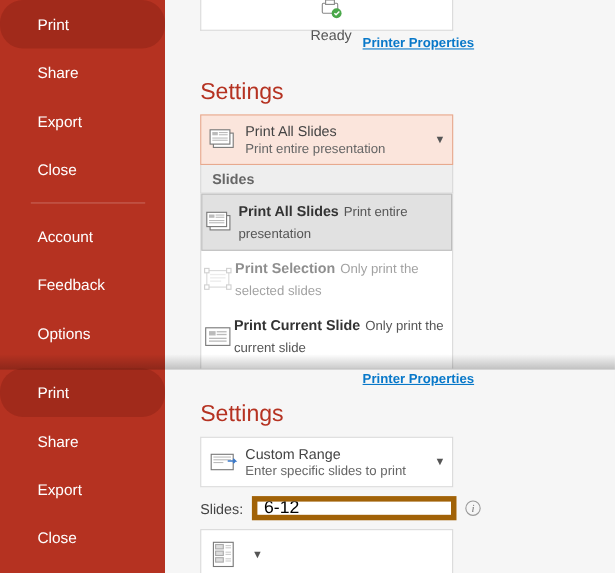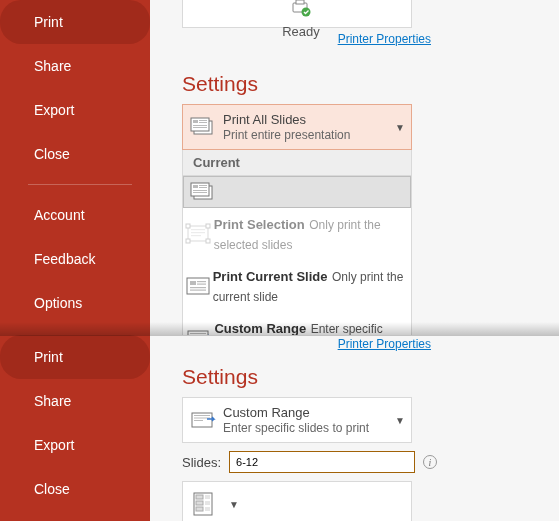--- a/index.html
+++ b/index.html
@@ -14,21 +14,21 @@
   }
   .sidebar { width: 150px; background: #b53221; color: #fff; flex-shrink: 0; }
   .sidebar .item {
     padding: 14px 18px 14px 34px; font-size: 14px; cursor: pointer; border-radius: 21px;
   }
   .sidebar .item.sel { background: #a12a1b; }
   .sidebar .sep { height: 1px; background: rgba(255,255,255,0.25); margin: 8px 18px 8px 28px; }
   .main { flex: 1; background: #fff; padding: 0 0 0 0; position: relative; }
   .main-inner { background: #f6f6f6; min-height: 100%; }
   .printer-props {
-    text-align: right; padding: 4px 128px 8px 0; font-size: 12px;
+    text-align: right; padding: 4px 128px 8px 0; font-size: 12px; font-weight: bold;
   }
   .printer-props a, .link { color: #0878c9; text-decoration: underline; cursor: pointer; }
   .ready-row {
     margin-left: 32px; background: #fff; border: 1px solid #d9d9d9; border-top: none;
     width: 230px; height: 28px; display: flex; align-items: center; gap: 8px; padding-left: 8px;
     font-size: 13px; color: #555; flex-direction: column;
   }
   .ready-row .pbadge {
     width: 20px; height: 16px; position: relative;
   }
@@ -60,21 +60,21 @@
   .menu .opt.disabled { opacity: .55; cursor: default; }
   .menu .opt .icon-slot { width:40px; display:flex; align-items:center; justify-content:center; }
   .menu .opt .texts { line-height:1.25; }
   .menu .opt .t1 { font-size:13px; font-weight:700; color:#333; }
   .menu .opt .t2 { font-size:12px; color:#555; }
   .slides-row {
     display:flex; align-items:center; gap:8px; margin-left:32px; margin-top:8px; width: 255px; justify-content: flex-end;
   }
   .slides-row label { font-size:13px; color:#444; }
   .slides-row input {
-    flex:1; height:22px; border:1px solid #a16207; padding:0 6px; font-size:11px;
+    flex:1; height:22px; border:5px solid #a16207; padding:0 6px; font-size:16px;
     width: 150px;
   }
   .info-icon {
     width:14px; height:14px; border:1px solid #999; border-radius:50%;
     display:inline-flex; align-items:center; justify-content:center;
     font-size:10px; color:#777; font-style:italic; font-family: Georgia, serif;
   }
   
   svg { overflow: visible; }
 </style>
@@ -124,34 +124,38 @@
             <rect x="2" y="10" width="14" height="1" fill="#bbb"></rect>
           </svg>
         </span>
         <span class="texts">
           <span class="t1">Print All Slides</span>
           <span class="t2">Print entire presentation</span>
         </span>
         <span class="chev">▼</span>
       </div>
 
-      <div class="slides-hdr">Current</div>
+      <div class="slides-hdr">Slides</div>
 
       <div class="menu">
         <div class="opt sel">
           <span class="icon-slot">
             <svg width="24" height="20" viewBox="0 0 24 20">
               <rect x="3" y="4" width="18" height="13" fill="#fff" stroke="#777"></rect>
               <rect x="0" y="1" width="18" height="13" fill="#fff" stroke="#777"></rect>
               <rect x="2" y="3" width="5" height="3" fill="#bbb"></rect>
               <rect x="8" y="3" width="8" height="1" fill="#bbb"></rect>
               <rect x="8" y="5" width="8" height="1" fill="#bbb"></rect>
               <rect x="2" y="8" width="14" height="1" fill="#bbb"></rect>
               <rect x="2" y="10" width="14" height="1" fill="#bbb"></rect>
             </svg>
+          </span>
+          <span class="texts">
+            <span class="t1">Print All Slides</span>
+            <span class="t2">Print entire presentation</span>
           </span>
         </div>
         <div class="opt disabled">
           <span class="icon-slot">
             <svg width="24" height="20" viewBox="0 0 24 20">
               <rect x="2" y="2" width="20" height="15" fill="#fff" stroke="#bbb"></rect>
               <rect x="0" y="0" width="4" height="4" fill="#fff" stroke="#aaa"></rect>
               <rect x="20" y="0" width="4" height="4" fill="#fff" stroke="#aaa"></rect>
               <rect x="0" y="15" width="4" height="4" fill="#fff" stroke="#aaa"></rect>
               <rect x="20" y="15" width="4" height="4" fill="#fff" stroke="#aaa"></rect>

